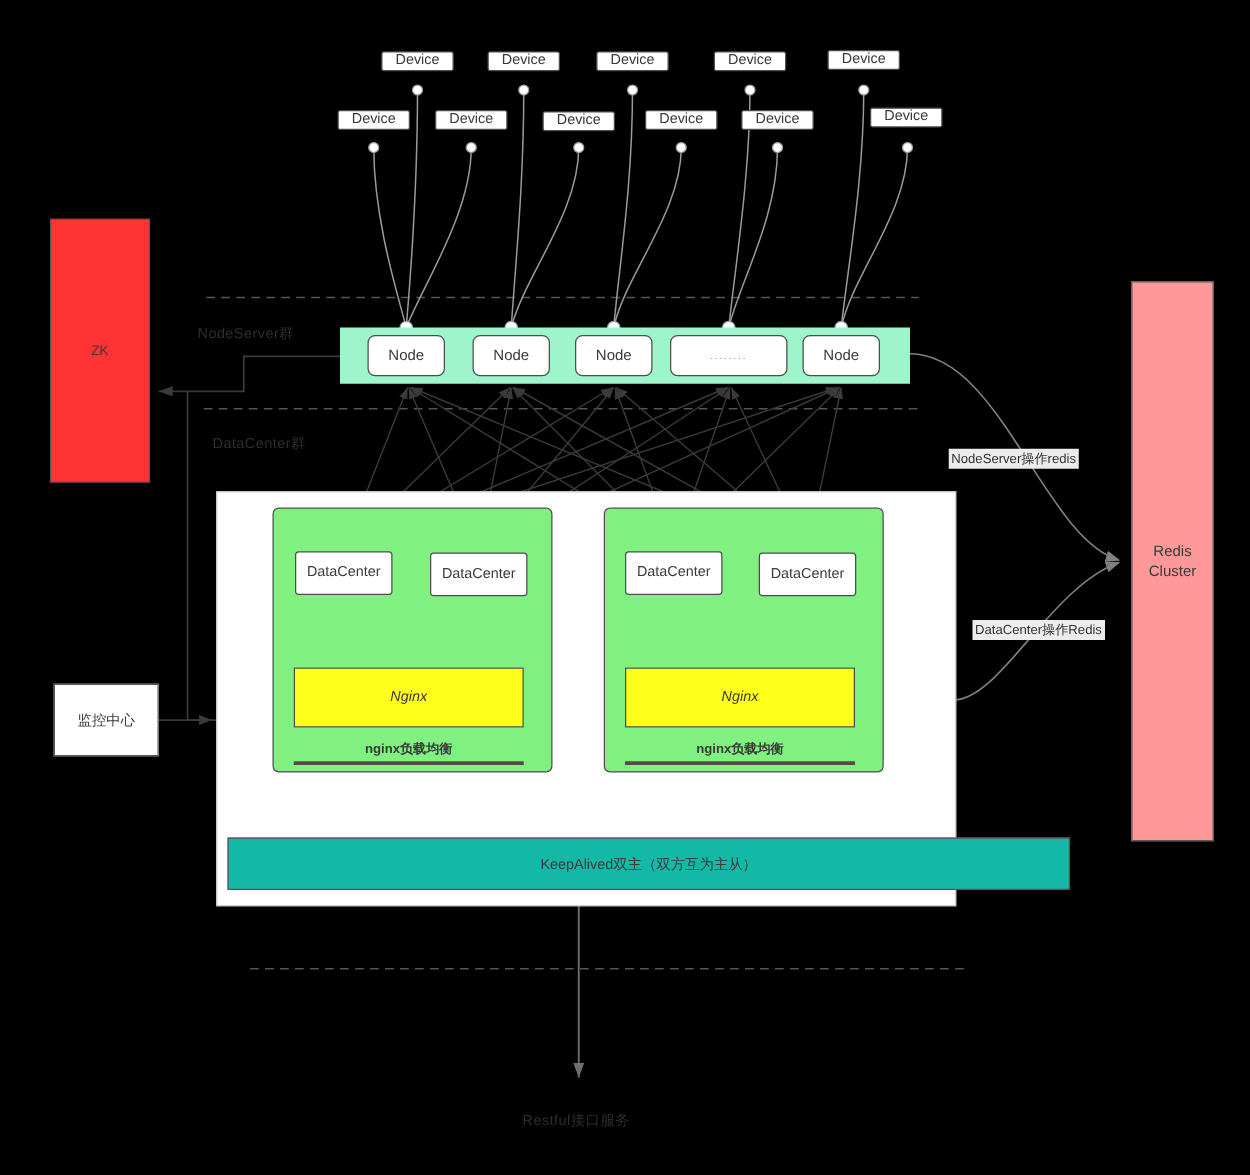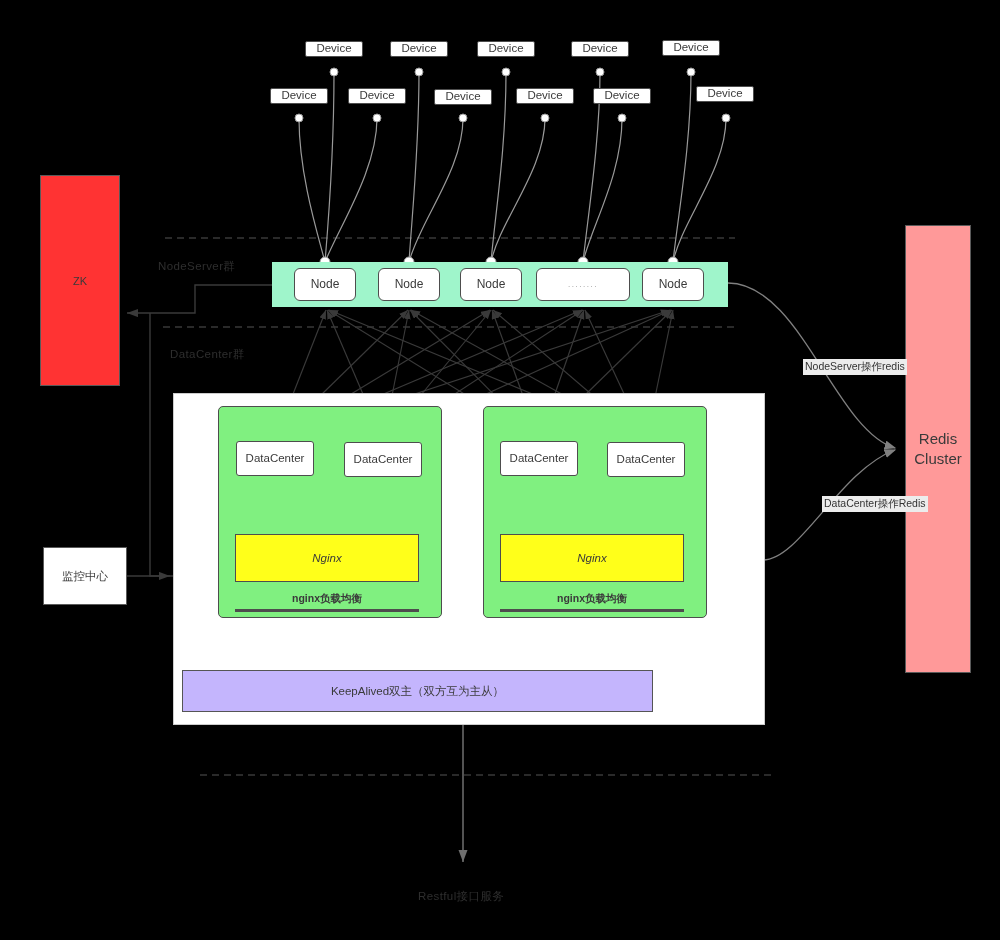--- a/index.html
+++ b/index.html
@@ -84,21 +84,21 @@
   #zk-box {
     left: 40px;  top: 175px;
     width: 80px; height: 211px;
     background: #ff3333;
     font-size: 11px;
   }
   #redis-box {
     left: 905px; top: 225px;
     width: 66px;  height: 448px;
     background: #ff9999;
-    font-size: 15px;
+    font-size: 12px;
     line-height: 1.35;
   }
   #monitor-box {
     left: 43px;  top: 547px;
     width: 84px; height: 58px;
     background: #ffffff;
     font-size: 11.5px;
   }
   
   #nodeserver-band {
@@ -161,26 +161,26 @@
     height: 2.5px;
     background: #4d4d4d;
     z-index: 6;
   }
   #nginx-rule-left  { left: 235px; top: 609px; width: 184px; }
   #nginx-rule-right { left: 500px; top: 609px; width: 184px; }
 
   #keepalived-box {
     position: absolute;
     left: 182px; top: 670px;
-    width: 471px; height: 42px;
+    width: 674px; height: 42px;
     box-sizing: border-box;
     display: flex;
     align-items: center;
     justify-content: center;
-    background: #c4b5fd;
+    background: #14b8a6;
     border: 1.5px solid #555555;
     color: #3a3a3a;
     font-size: 11.5px;
     z-index: 6;
   }
   
   .section-caption {
     position: absolute;
     color: #2e2e2e;
     font-size: 11.5px;
@@ -193,21 +193,20 @@
   #cap-restful    { left: 418px; top: 889px; }
   
   .edge-label {
     position: absolute;
     background: #ececec;
     color: #333333;
     font-size: 10.5px;
     padding: 1px 2px;
     white-space: nowrap;
     z-index: 8;
-    margin-left: 44px;
   }
   #label-node-redis { left: 759px; top: 359px; }
   #label-dc-redis   { left: 778px; top: 496px; }
 </style>
 </head>
 <body>
 
 <div id="canvas">
 
   <svg id="diagram-svg" viewBox="0 0 1000 940" xmlns="http://www.w3.org/2000/svg">

